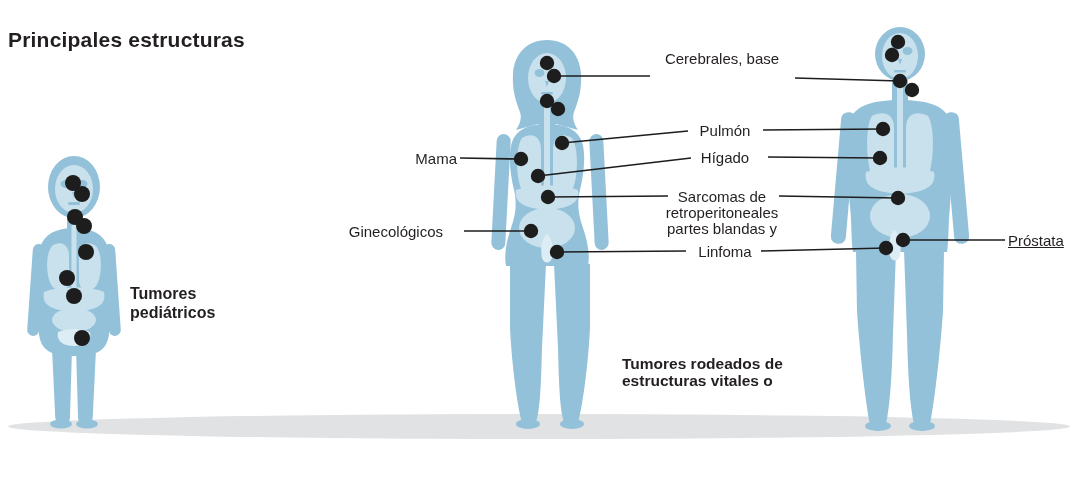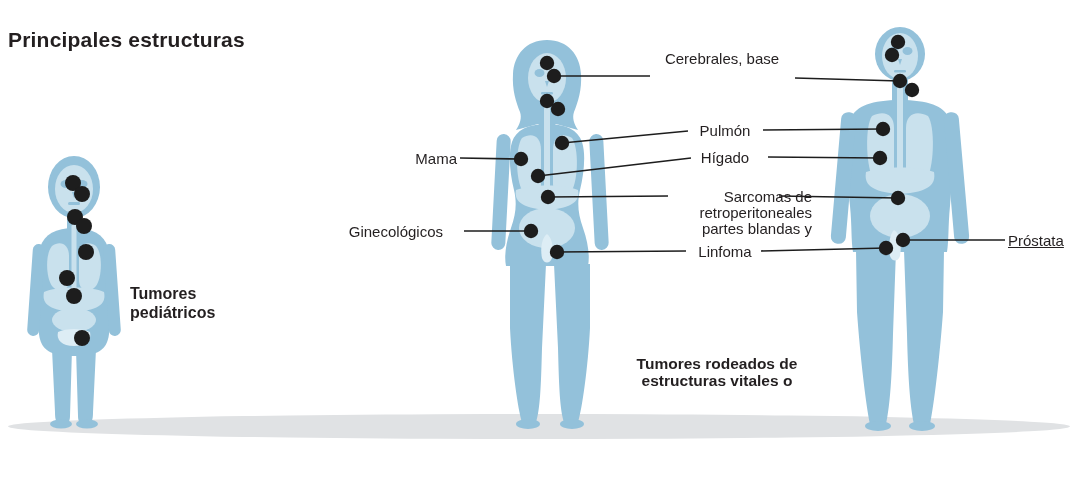--- a/index.html
+++ b/index.html
@@ -40,21 +40,21 @@
     position:absolute;font-size:15px;line-height:17px;
     white-space:nowrap;color:var(--text);
   }
   .lbl.tight{line-height:16px;}
   .lbl.center{text-align:center;}
   .lbl.right{text-align:right;}
   .caption{
     position:absolute;font-weight:bold;color:var(--text);white-space:nowrap;margin-top:44px;
   }
   .caption.pediatric{font-size:16px;line-height:18.5px;}
-  .caption.rodeados{font-size:15.5px;line-height:17px;text-align:center;}
+  .caption.rodeados{font-size:15.5px;line-height:17px;text-align:left;}
 </style>
 </head>
 <body>
 
 <div class="canvas">
 
   <div class="page-title">Principales estructuras</div>
 
   <div class="ground"></div>
 
@@ -195,21 +195,21 @@
   <div class="lbl center" style="left:632px;top:50px;width:180px;">
     <div>Cerebrales, base</div>
   </div>
 
   <div class="lbl center" style="left:650px;top:122px;width:150px;">Pulmón</div>
 
   <div class="lbl right" style="left:380px;top:150px;width:77px;">Mama</div>
 
   <div class="lbl center" style="left:650px;top:149px;width:150px;">Hígado</div>
 
-  <div class="lbl center tight" style="left:632px;top:189px;width:180px;text-align:right;">
+  <div class="lbl center tight" style="left:632px;top:189px;width:180px;">
     <div>Sarcomas de</div>
     <div>retroperitoneales</div>
     <div>partes blandas y</div>
   </div>
 
   <div class="lbl right" style="left:324px;top:223px;width:119px;">Ginecológicos</div>
 
   <div class="lbl center" style="left:650px;top:243px;width:150px;">Linfoma</div>
 
   <div class="lbl" style="left:1008px;top:232px;text-decoration:underline;">Próstata</div>

